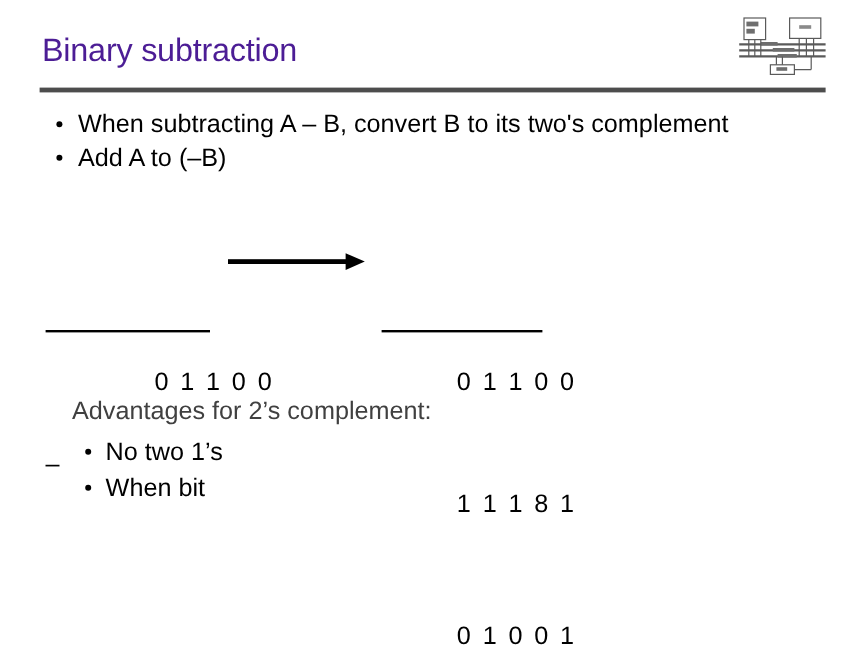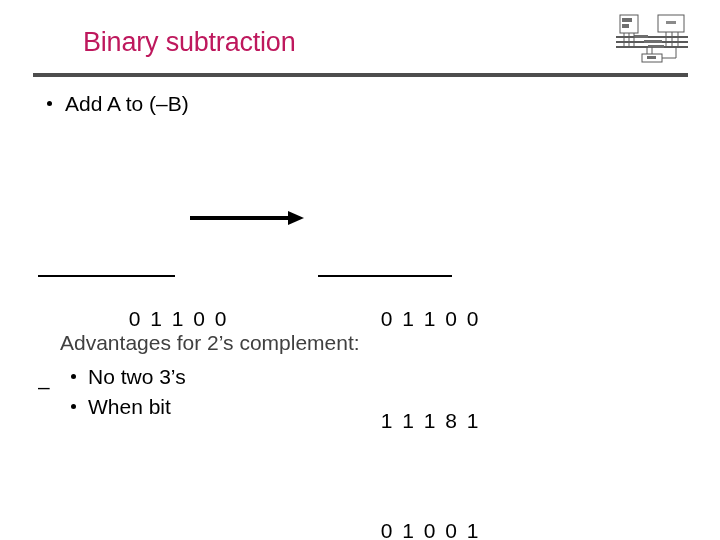--- a/index.html
+++ b/index.html
@@ -26,23 +26,22 @@
 
   
   .title {
     position: absolute;
     left: 35px;
     top: 26px;
     font-size: 27px;
     line-height: 32px;
     font-weight: 400;
     letter-spacing: -0.2px;
-    color: #be185d;
+    color: #4c1d95;
     white-space: nowrap;
-    margin-left: 48px;
   }
 
   .title-rule {
     position: absolute;
     left: 33px;
     top: 73px;
     width: 655px;
     height: 4px;
     background: #4d4d4d;
   }
@@ -230,20 +229,24 @@
         <rect x="33" y="46" width="9" height="3" fill="#6e6e6e" stroke="none"></rect>
         <line x1="48" y1="48" x2="62" y2="48"></line>
         <line x1="62" y1="48" x2="62" y2="37"></line>
       </g>
     </svg>
   </div>
 
   <div class="body-list">
     <div class="bullet-row">
       <span class="dot"></span>
+      <span class="bullet-text">When subtracting A – B, convert B to its two's complement</span>
+    </div>
+    <div class="bullet-row">
+      <span class="dot"></span>
       <span class="bullet-text">Add A to (–B)</span>
     </div>
   </div>
 
   <div class="math">
 
     <div class="math-col math-left">
       <div class="math-row">
         <span style="margin-left:28px;">0 1 1 0 0</span>
       </div>
@@ -274,21 +277,21 @@
     <div class="rule-right"></div>
 
   </div>
 
   <div class="advantages">
     <div class="adv-heading">Advantages for 2’s complement:</div>
 
     <div class="adv-list">
       <div class="adv-row">
         <span class="dot"></span>
-        <span>No two 3’s</span>
+        <span>No two 1’s</span>
       </div>
       <div class="adv-row">
         <span class="dot"></span>
         <span>When bit</span>
       </div>
     </div>
   </div>
 
 </div>
 

